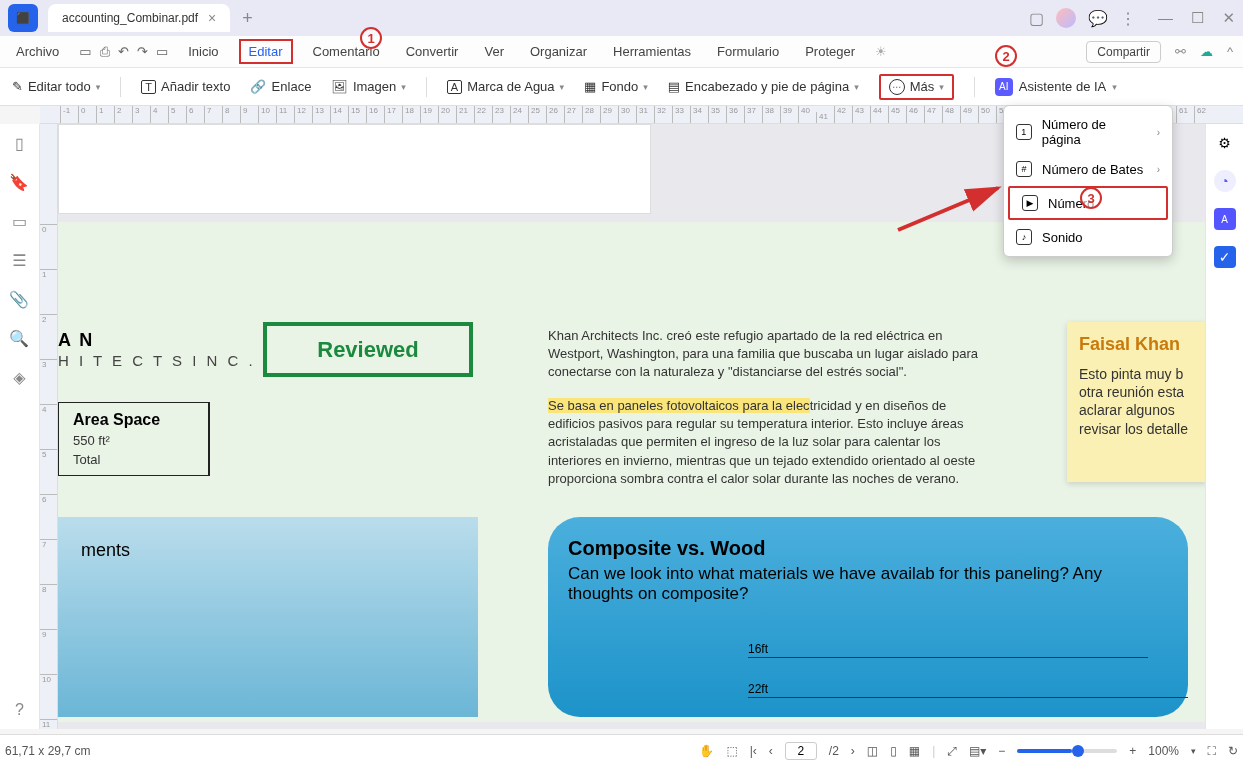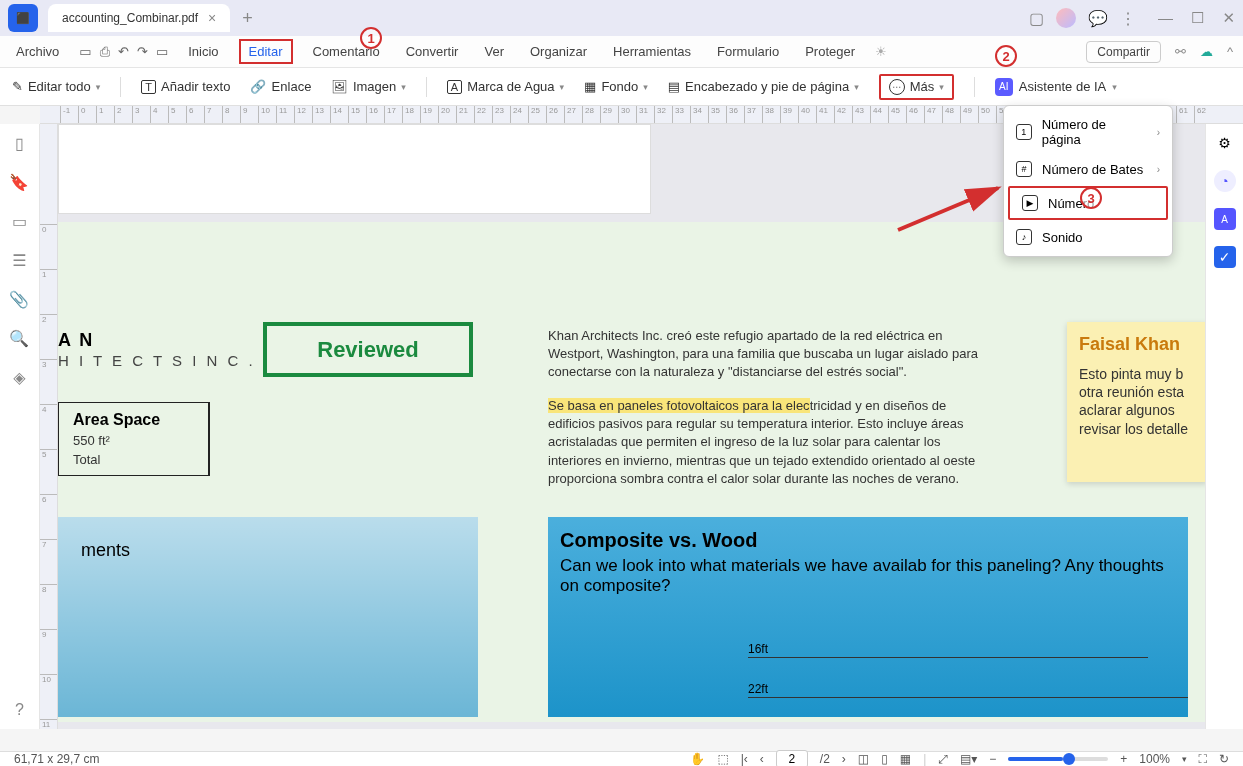--- a/index.html
+++ b/index.html
@@ -68,41 +68,41 @@
 .tbl .sub { font-size: 13px; color: #333; margin-top: 4px; }
 
 .ments { position: absolute; left: 0; top: 295px; width: 420px; height: 200px; background: linear-gradient(#fff8,#fff0), #6bb6d6; overflow: hidden; }
 .ments .lbl { font-size: 18px; padding: 23px; }
 .ments .diagram { position: absolute; left: 30px; top: 50px; right: 10px; height: 180px; }
 .diagram .box { position: absolute; border: 1px dashed #333; }
 .diagram .ft { position: absolute; font-size: 12px; }
 .sil { position: absolute; bottom: 0; display: flex; }
 .person { width: 12px; height: 28px; background: #000; border-radius: 6px 6px 0 0; margin-right: 6px; }
 
-.blue-right { position: absolute; left: 490px; top: 295px; width: 640px; height: 200px; background: #1e9bd4; background-image: linear-gradient(rgba(255,255,255,0.2),rgba(0,0,0,0.05)); padding: 12px; color: #000; }
+.blue-right { position: absolute; left: 490px; top: 295px; width: 640px; height: 200px; background: #1e9bd4; background-image: linear-gradient(rgba(255,255,255,0.2),rgba(0,0,0,0.05)); padding: 20px; color: #000; border-radius: 32px; }
 .blue-right .bhd { font-size: 20px; font-weight: bold; }
 .blue-right .btxt { font-size: 17px; margin-top: 4px; }
 .blue-right .ftline { position: absolute; height: 1px; background: #333; }
 .blue-right .ftlbl { position: absolute; font-size: 12px; }
 
 
 .right-rail { width: 38px; background: #fff; border-left: 1px solid #e5e5e5; display: flex; flex-direction: column; align-items: center; padding-top: 8px; gap: 16px; }
 .rr-icon { width: 22px; height: 22px; display:flex; align-items:center; justify-content:center; font-size:14px; }
 
 
 .dropdown { position: absolute; top: 105px; right: 70px; width: 170px; background: #fff; border: 1px solid #ccc; border-radius: 6px; box-shadow: 0 4px 12px rgba(0,0,0,0.2); z-index: 100; padding: 4px 0; }
 .dd-item { display: flex; align-items: center; gap: 10px; padding: 7px 12px; font-size: 13px; cursor: pointer; }
 .dd-item .arrow { margin-left: auto; font-size: 10px; color: #888; }
 .dd-video { border: 2px solid #d32f2f; margin: 2px 4px; border-radius: 2px; }
 .dd-icon { width: 16px; height: 16px; border: 1.5px solid #333; border-radius: 3px; font-size: 9px; display: flex; align-items: center; justify-content: center; }
 
 .red-arrow { position: absolute; top: 180px; right: 230px; z-index: 90; pointer-events: none; }
 
 
-.statusbar { position: absolute; bottom: 0; left: 0; right: 0; height: 15px; background: #fff; border-top: 1px solid #ddd; display: flex; align-items: center; padding: 0 14px; font-size: 12px; color: #555; gap: 14px; }
+.statusbar { position: absolute; bottom: 0; left: 0; right: 0; height: 32px; background: #fff; border-top: 1px solid #ddd; display: flex; align-items: center; padding: 0 5px; font-size: 12px; color: #555; gap: 14px; }
 .statusbar .mid { margin-left: auto; display: flex; align-items: center; gap: 12px; }
 .page-input { width: 32px; text-align: center; border: 1px solid #ccc; border-radius: 3px; padding: 1px; font-size: 12px; }
 .zoom-slider { width: 100px; height: 4px; background: #ddd; border-radius: 2px; position: relative; }
 .zoom-slider .fill { position: absolute; left: 0; top: 0; height: 100%; width: 55%; background: #2563eb; border-radius: 2px; }
 .zoom-slider .knob { position: absolute; left: 55%; top: -4px; width: 12px; height: 12px; background: #2563eb; border-radius: 50%; }
 </style>
 </head>
 <body>
 
 <div class="titlebar">
@@ -240,21 +240,21 @@
     <div class="ruler-tick" style="left: 596px;">31</div>
     <div class="ruler-tick" style="left: 614px;">32</div>
     <div class="ruler-tick" style="left: 632px;">33</div>
     <div class="ruler-tick" style="left: 650px;">34</div>
     <div class="ruler-tick" style="left: 668px;">35</div>
     <div class="ruler-tick" style="left: 686px;">36</div>
     <div class="ruler-tick" style="left: 704px;">37</div>
     <div class="ruler-tick" style="left: 722px;">38</div>
     <div class="ruler-tick" style="left: 740px;">39</div>
     <div class="ruler-tick" style="left: 758px;">40</div>
-    <div class="ruler-tick" style="left: 776px;">41</div>
+    <div class="ruler-tick" style="left: 776px; margin-top: 6px;">41</div>
     <div class="ruler-tick" style="left: 794px;">42</div>
     <div class="ruler-tick" style="left: 812px;">43</div>
     <div class="ruler-tick" style="left: 830px;">44</div>
     <div class="ruler-tick" style="left: 848px;">45</div>
     <div class="ruler-tick" style="left: 866px;">46</div>
     <div class="ruler-tick" style="left: 884px;">47</div>
     <div class="ruler-tick" style="left: 902px;">48</div>
     <div class="ruler-tick" style="left: 920px;">49</div>
     <div class="ruler-tick" style="left: 938px;">50</div>
     <div class="ruler-tick" style="left: 956px;">51</div>

